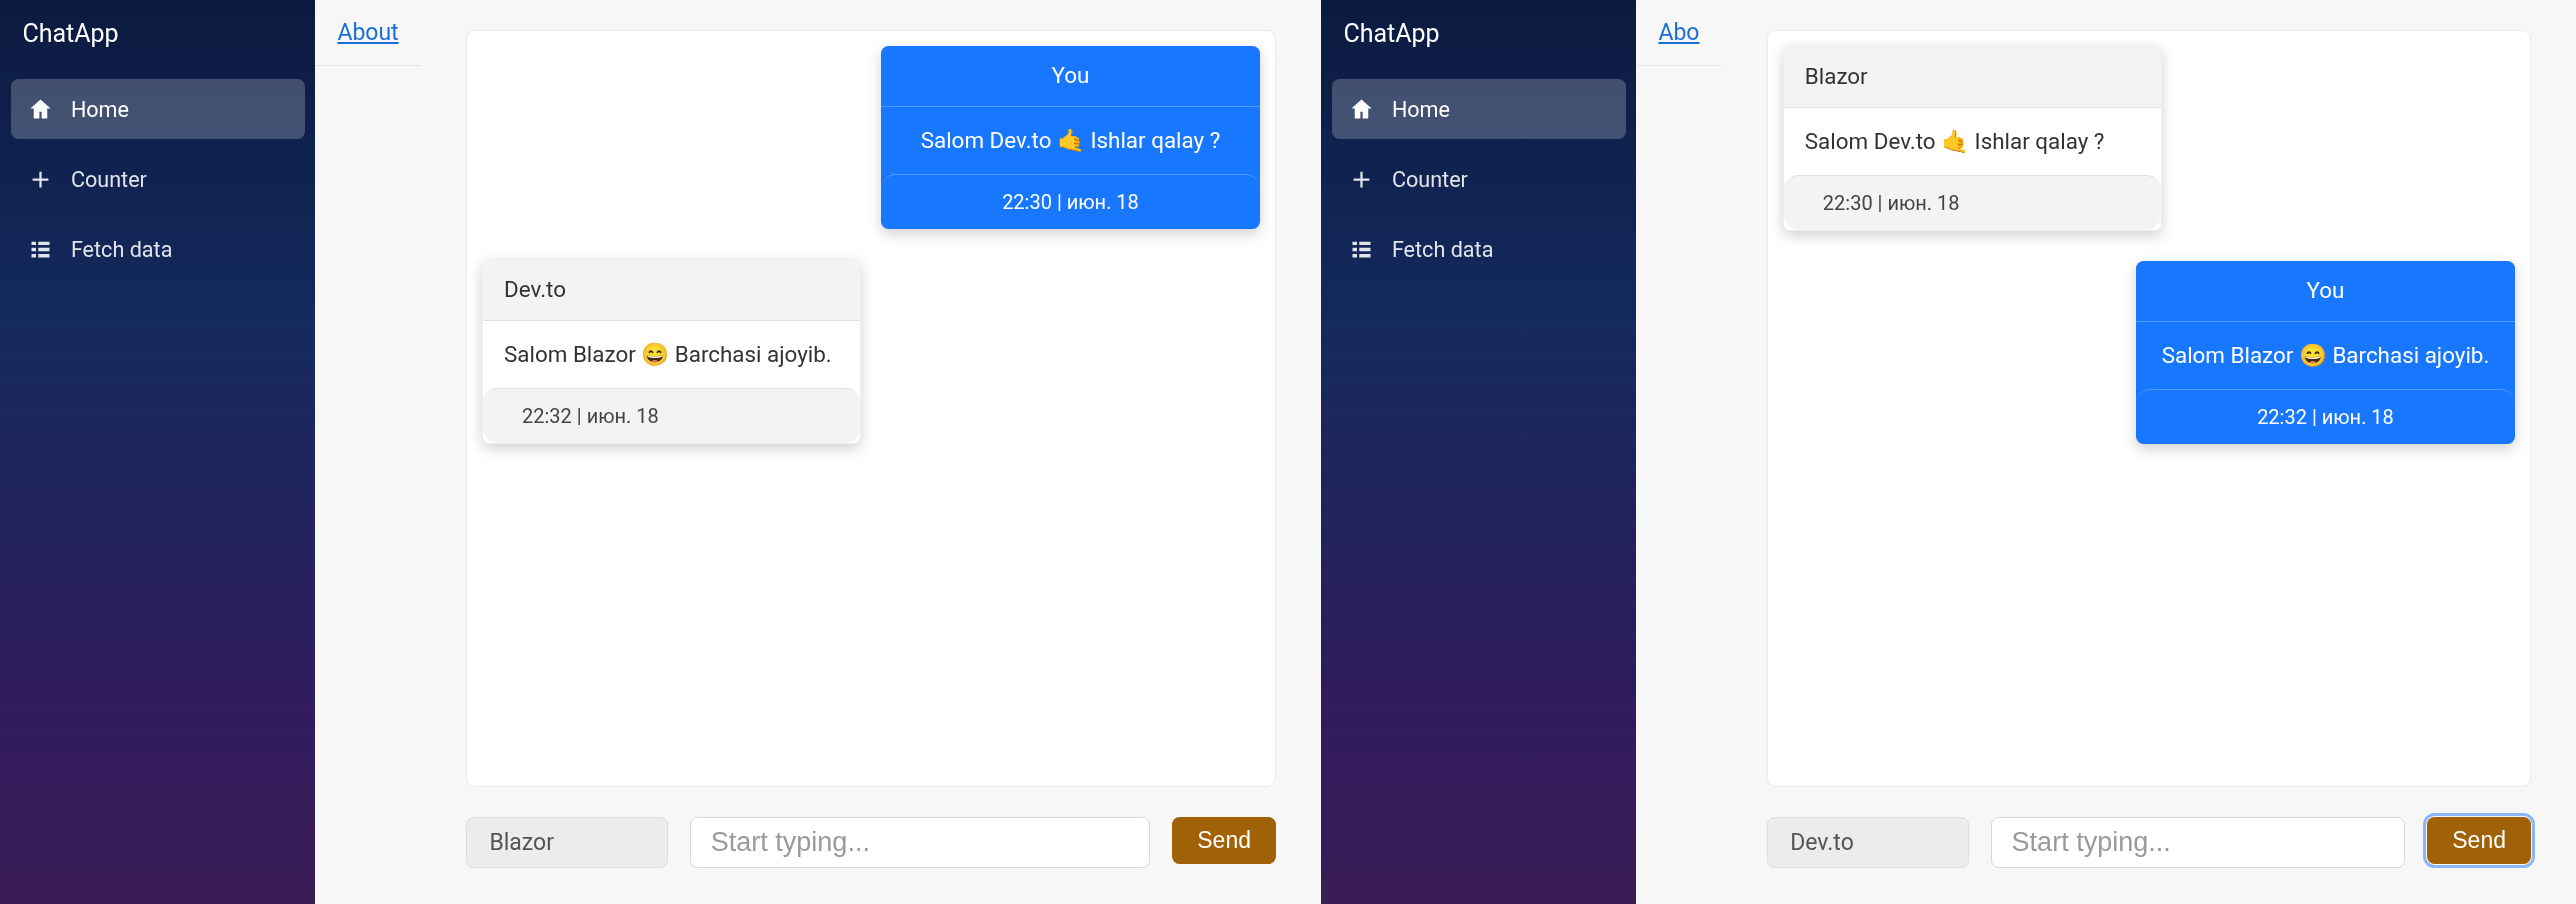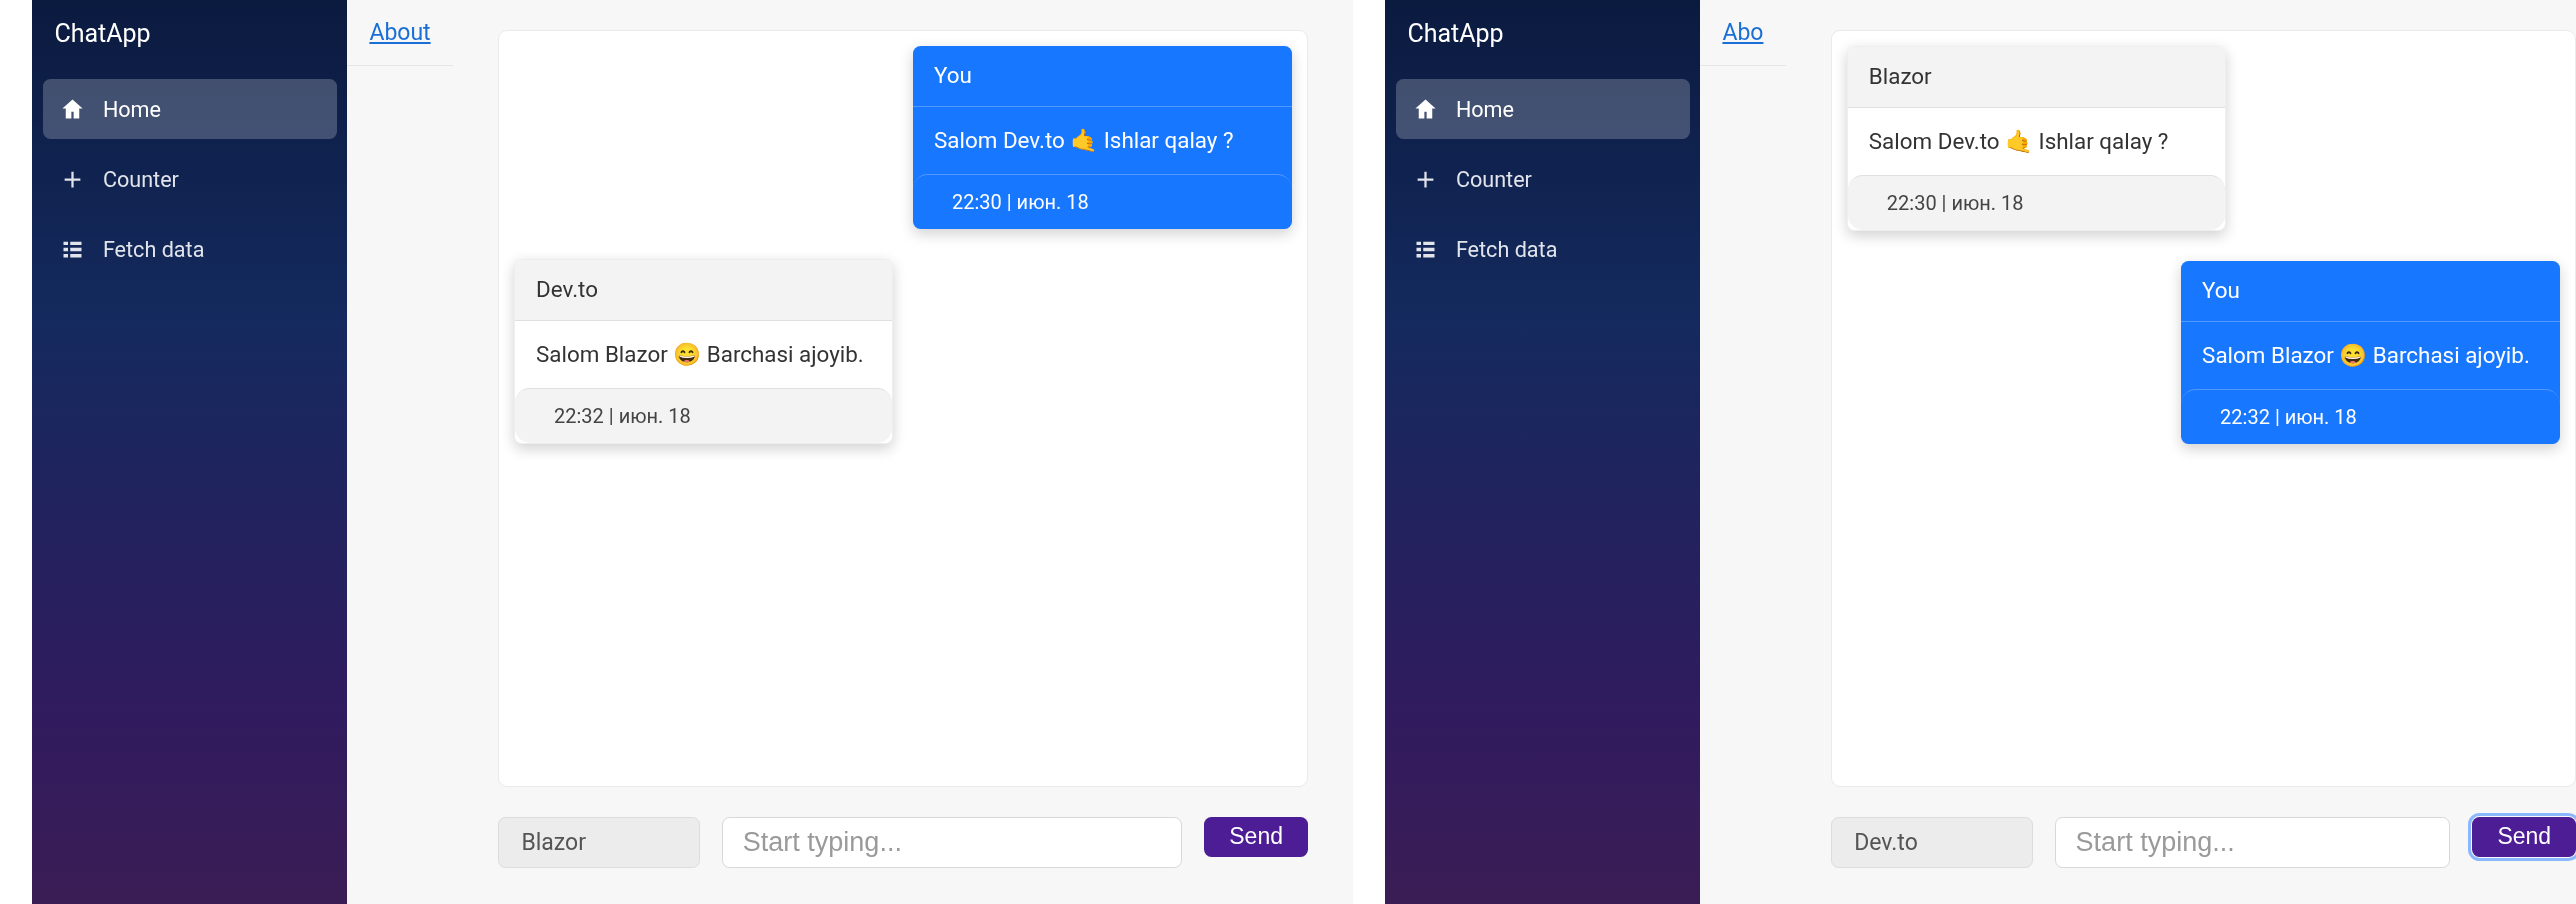--- a/index.html
+++ b/index.html
@@ -11,21 +11,20 @@
   .dual {
     display: flex;
     width: 2576px;
     height: 905px;
   }
   .app {
     display: flex;
     height: 100%;
     overflow: hidden;
     position: relative;
-    margin-left: 32px;
   }
   .app.app-left { width: 1321px; }
   .app.app-right { flex: 1; }
 
   .sidebar {
     width: 315px;
     min-width: 315px;
     background: linear-gradient(180deg, #0b1a3f 0%, #142a5e 35%, #311b5e 80%, #3b1d55 100%);
     display: flex;
     flex-direction: column;
@@ -92,21 +91,21 @@
     background: #fff;
     border: 0.7px solid #eaeaea;
     border-radius: 9px;
     padding: 15px;
     display: flex;
     flex-direction: column;
     gap: 30px;
     overflow: hidden;
   }
   .msg-row { display: flex; }
-  .msg-row.right { justify-content: flex-end; }
+  .msg-row.right { justify-content: flex-end; text-align: center; }
   .msg-row.left  { justify-content: flex-start; }
 
   .bubble {
     width: 379px;
     border-radius: 7.5px;
     box-shadow: 0 4.5px 13.4px rgba(0,0,0,0.18);
     overflow: hidden;
     font-size: 22.4px;
     line-height: 1.5;
   }
@@ -153,28 +152,28 @@
     height: 51px;
     border: 0.7px solid #d7d7d7;
     border-radius: 7.5px;
     padding: 0 19.4px;
     font-size: 27px;
     color: #333;
     background: #fff;
   }
   .msg-input::placeholder { color: #9a9a9a; }
   .send-btn {
-    background: #4c1d95;
+    background: #a16207;
     color: #fff;
     border: none;
     border-radius: 7.5px;
     padding: 0 25px;
     font-size: 23px;
     cursor: pointer;
-    height: 40px;
+    height: 47px;
   }
   .send-btn.focused {
     outline: 3px solid #8ab7ff;
     outline-offset: 1.5px;
   }
 </style>
 </head>
 <body>
 
 <div class="dual">

